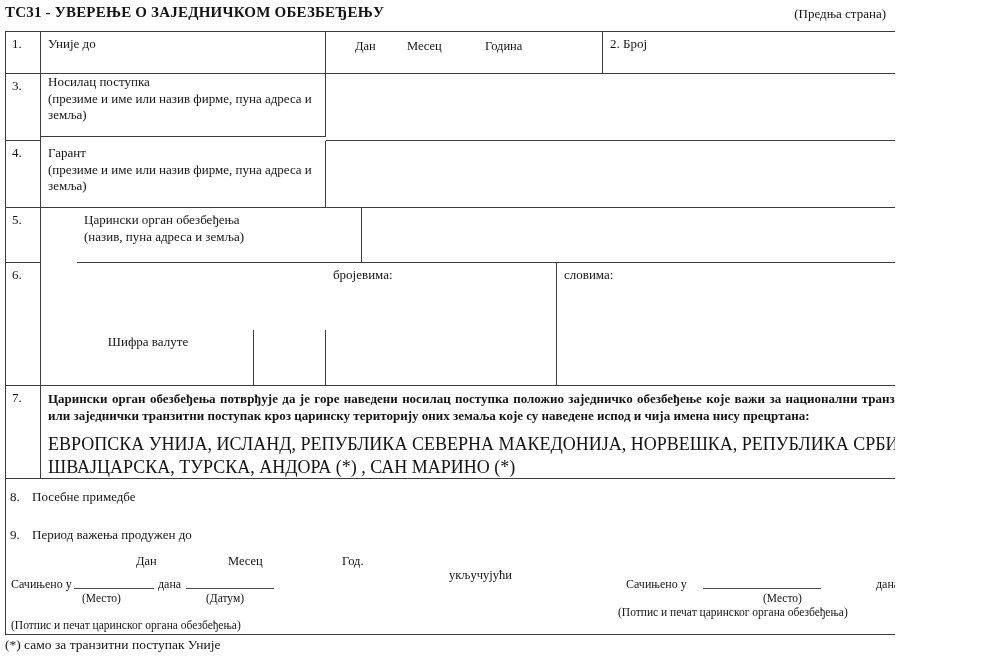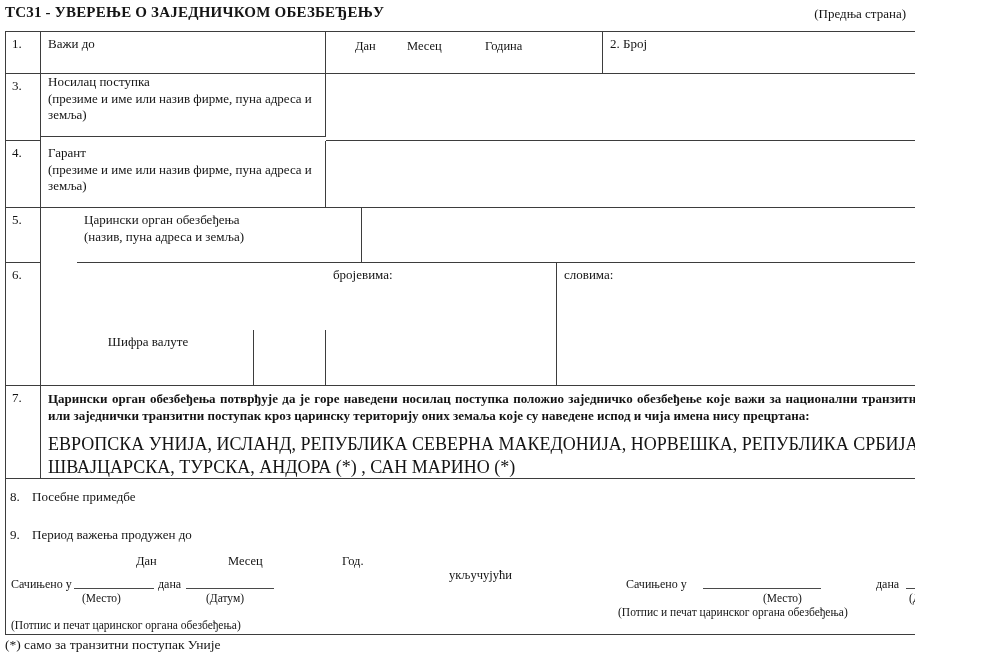--- a/index.html
+++ b/index.html
@@ -1,20 +1,19 @@
 <!DOCTYPE html>
 <html><head>
 <meta charset="utf-8">
 <style>
   html,body { margin:0; padding:0; background:#ffffff; }
   .page {
     position:relative; width:895px; height:656px; background:#ffffff;
     font-family:"Liberation Serif","DejaVu Serif",serif; color:#141414;
     overflow:hidden;
-    padding-left:20px;
   }
   .title { position:absolute; left:5px; top:4px; font-size:15px; font-weight:bold; letter-spacing:0.2px; }
   .side-note { position:absolute; right:9px; top:6px; font-size:13px; }
   .footnote { position:absolute; left:5px; top:637px; font-size:13.5px; }
 
   .tbl { position:absolute; left:5px; top:31px; width:986px; height:602px; border:1px solid #3d3d3d; }
   .cell { position:absolute; box-sizing:border-box; font-size:13px; line-height:1.28; }
   .br { border-right:1px solid #3d3d3d; }
   .bb { border-bottom:1px solid #3d3d3d; }
   .num { padding:4px 0 0 6px; }
@@ -77,21 +76,21 @@
 <body>
 
 <div class="page">
 
   <div class="title">ТС31 - УВЕРЕЊЕ О ЗАЈЕДНИЧКОМ ОБЕЗБЕЂЕЊУ</div>
   <div class="side-note">(Предња страна)</div>
 
   <div class="tbl">
 
     <div class="cell num br bb p-r1n">1.</div>
-    <div class="cell lbl br bb p-r1l">Важи до</div>
+    <div class="cell lbl br bb p-r1l">Уније до</div>
     <div class="cell br bb p-r1d">
       <span class="dh dh1" style="position:absolute;">Дан</span>
       <span class="dh dh2" style="position:absolute;">Месец</span>
       <span class="dh dh3" style="position:absolute;">Година</span>
     </div>
     <div class="cell lbl bb p-r1b">
       <span>2. Број</span>
     </div>
 
     <div class="cell num br bb p-r3n">3.</div>

